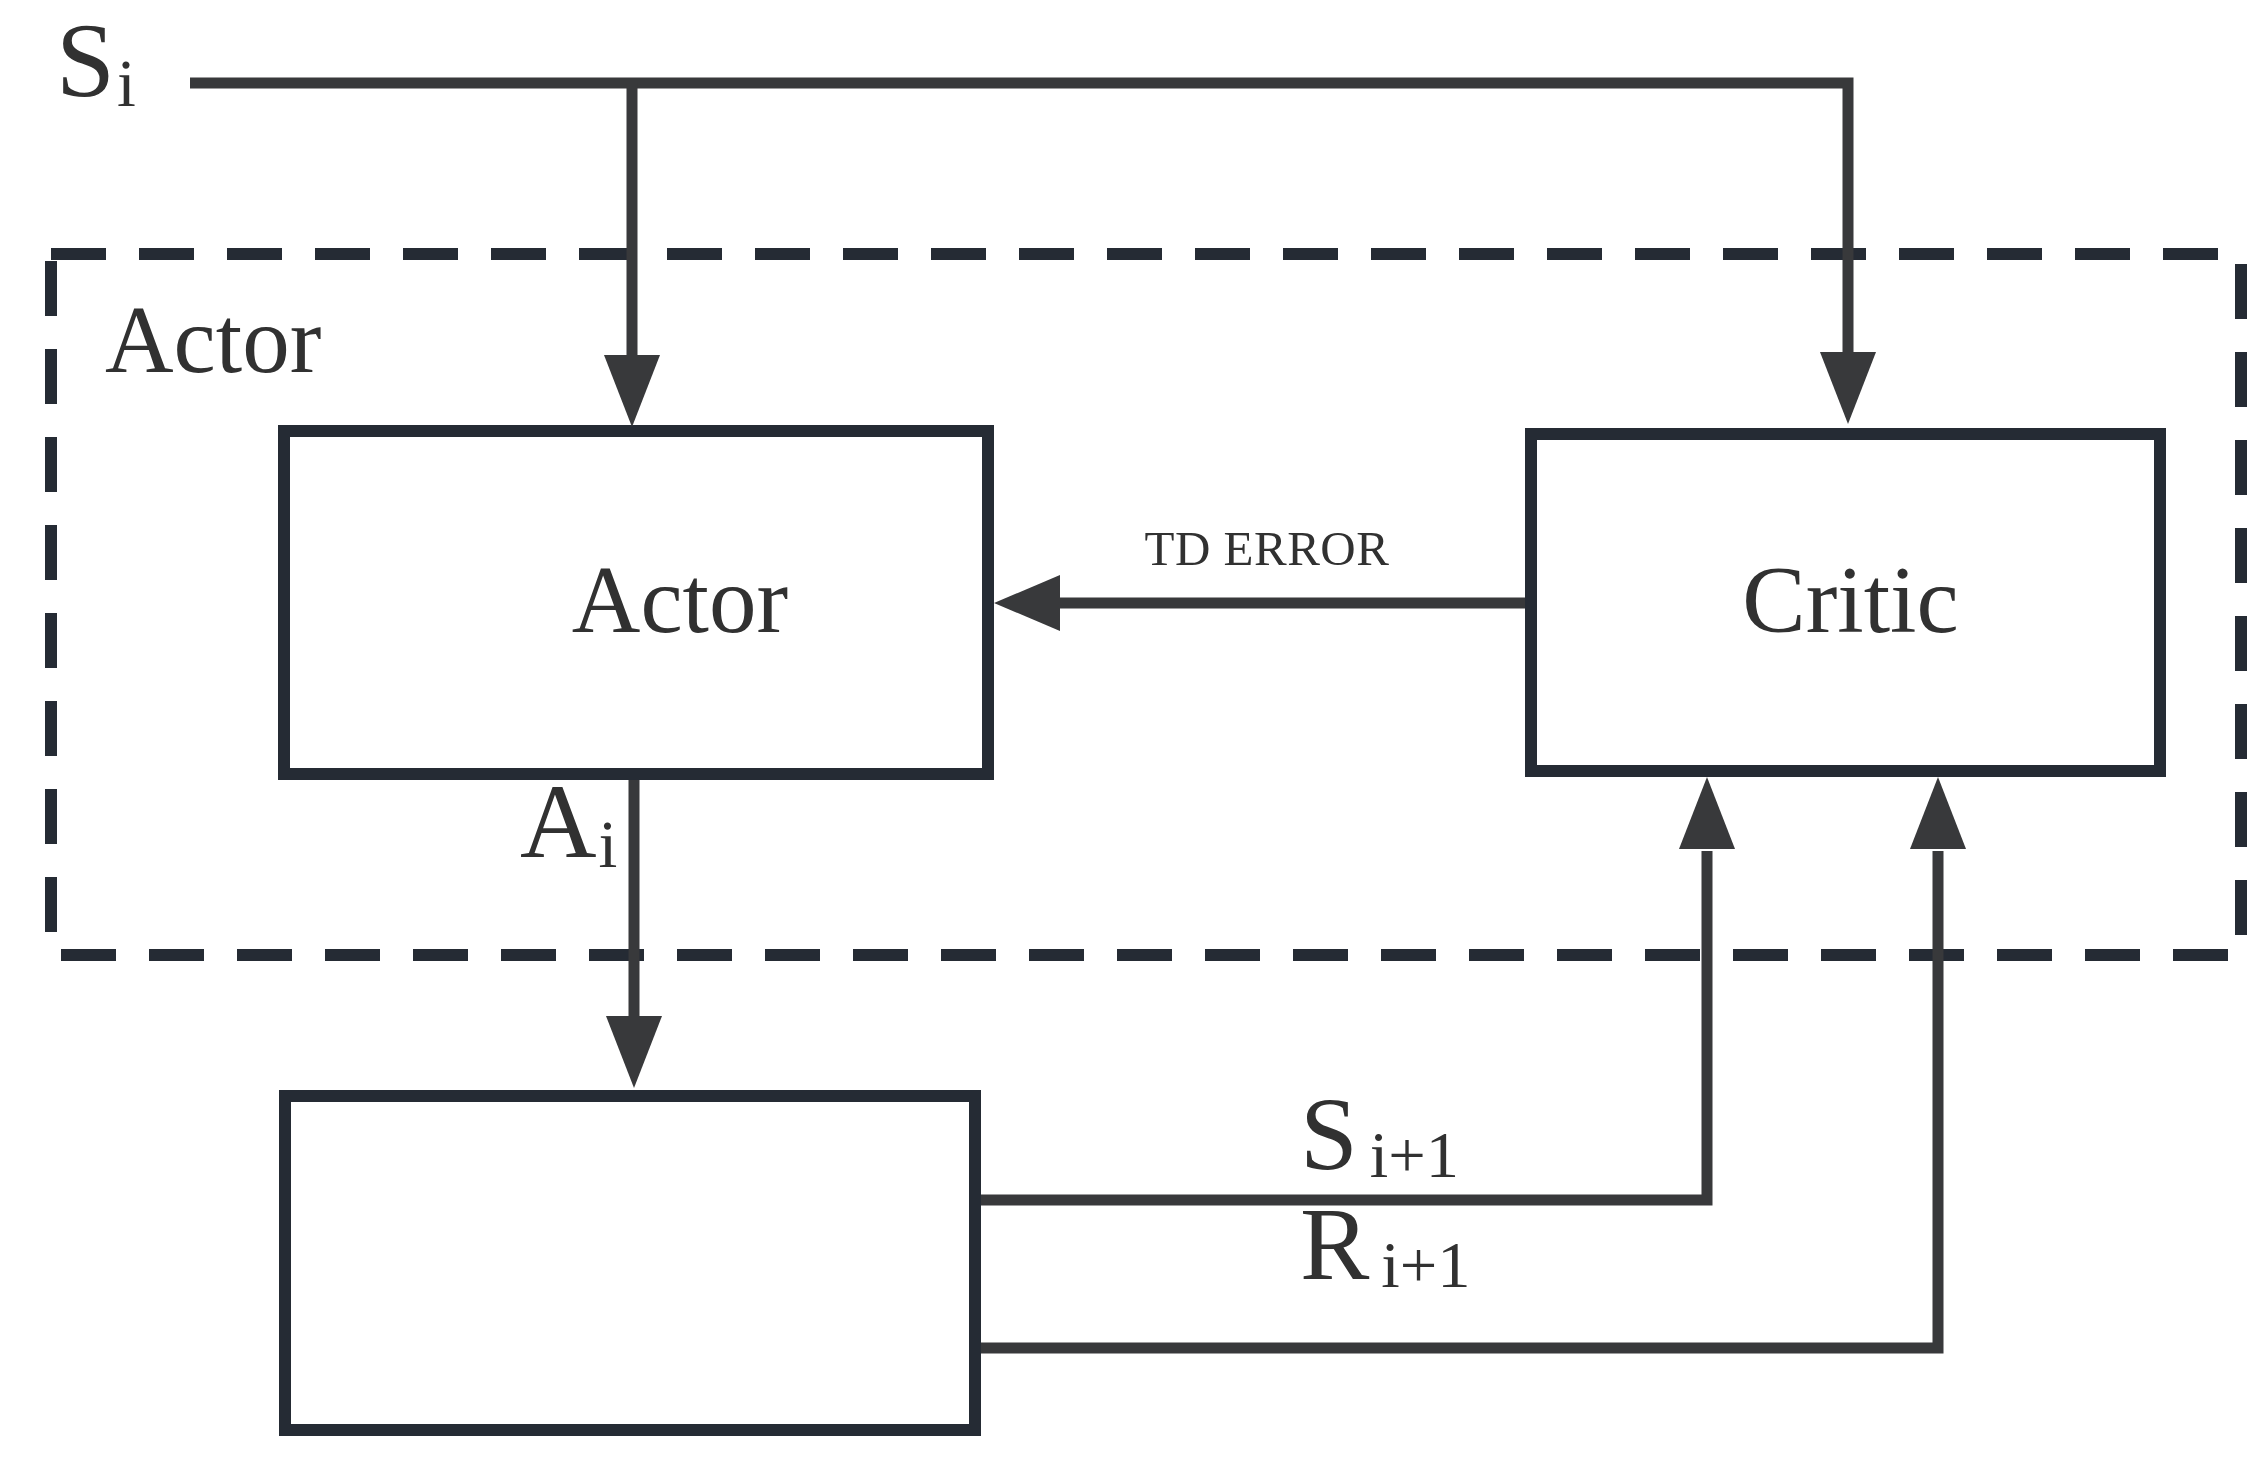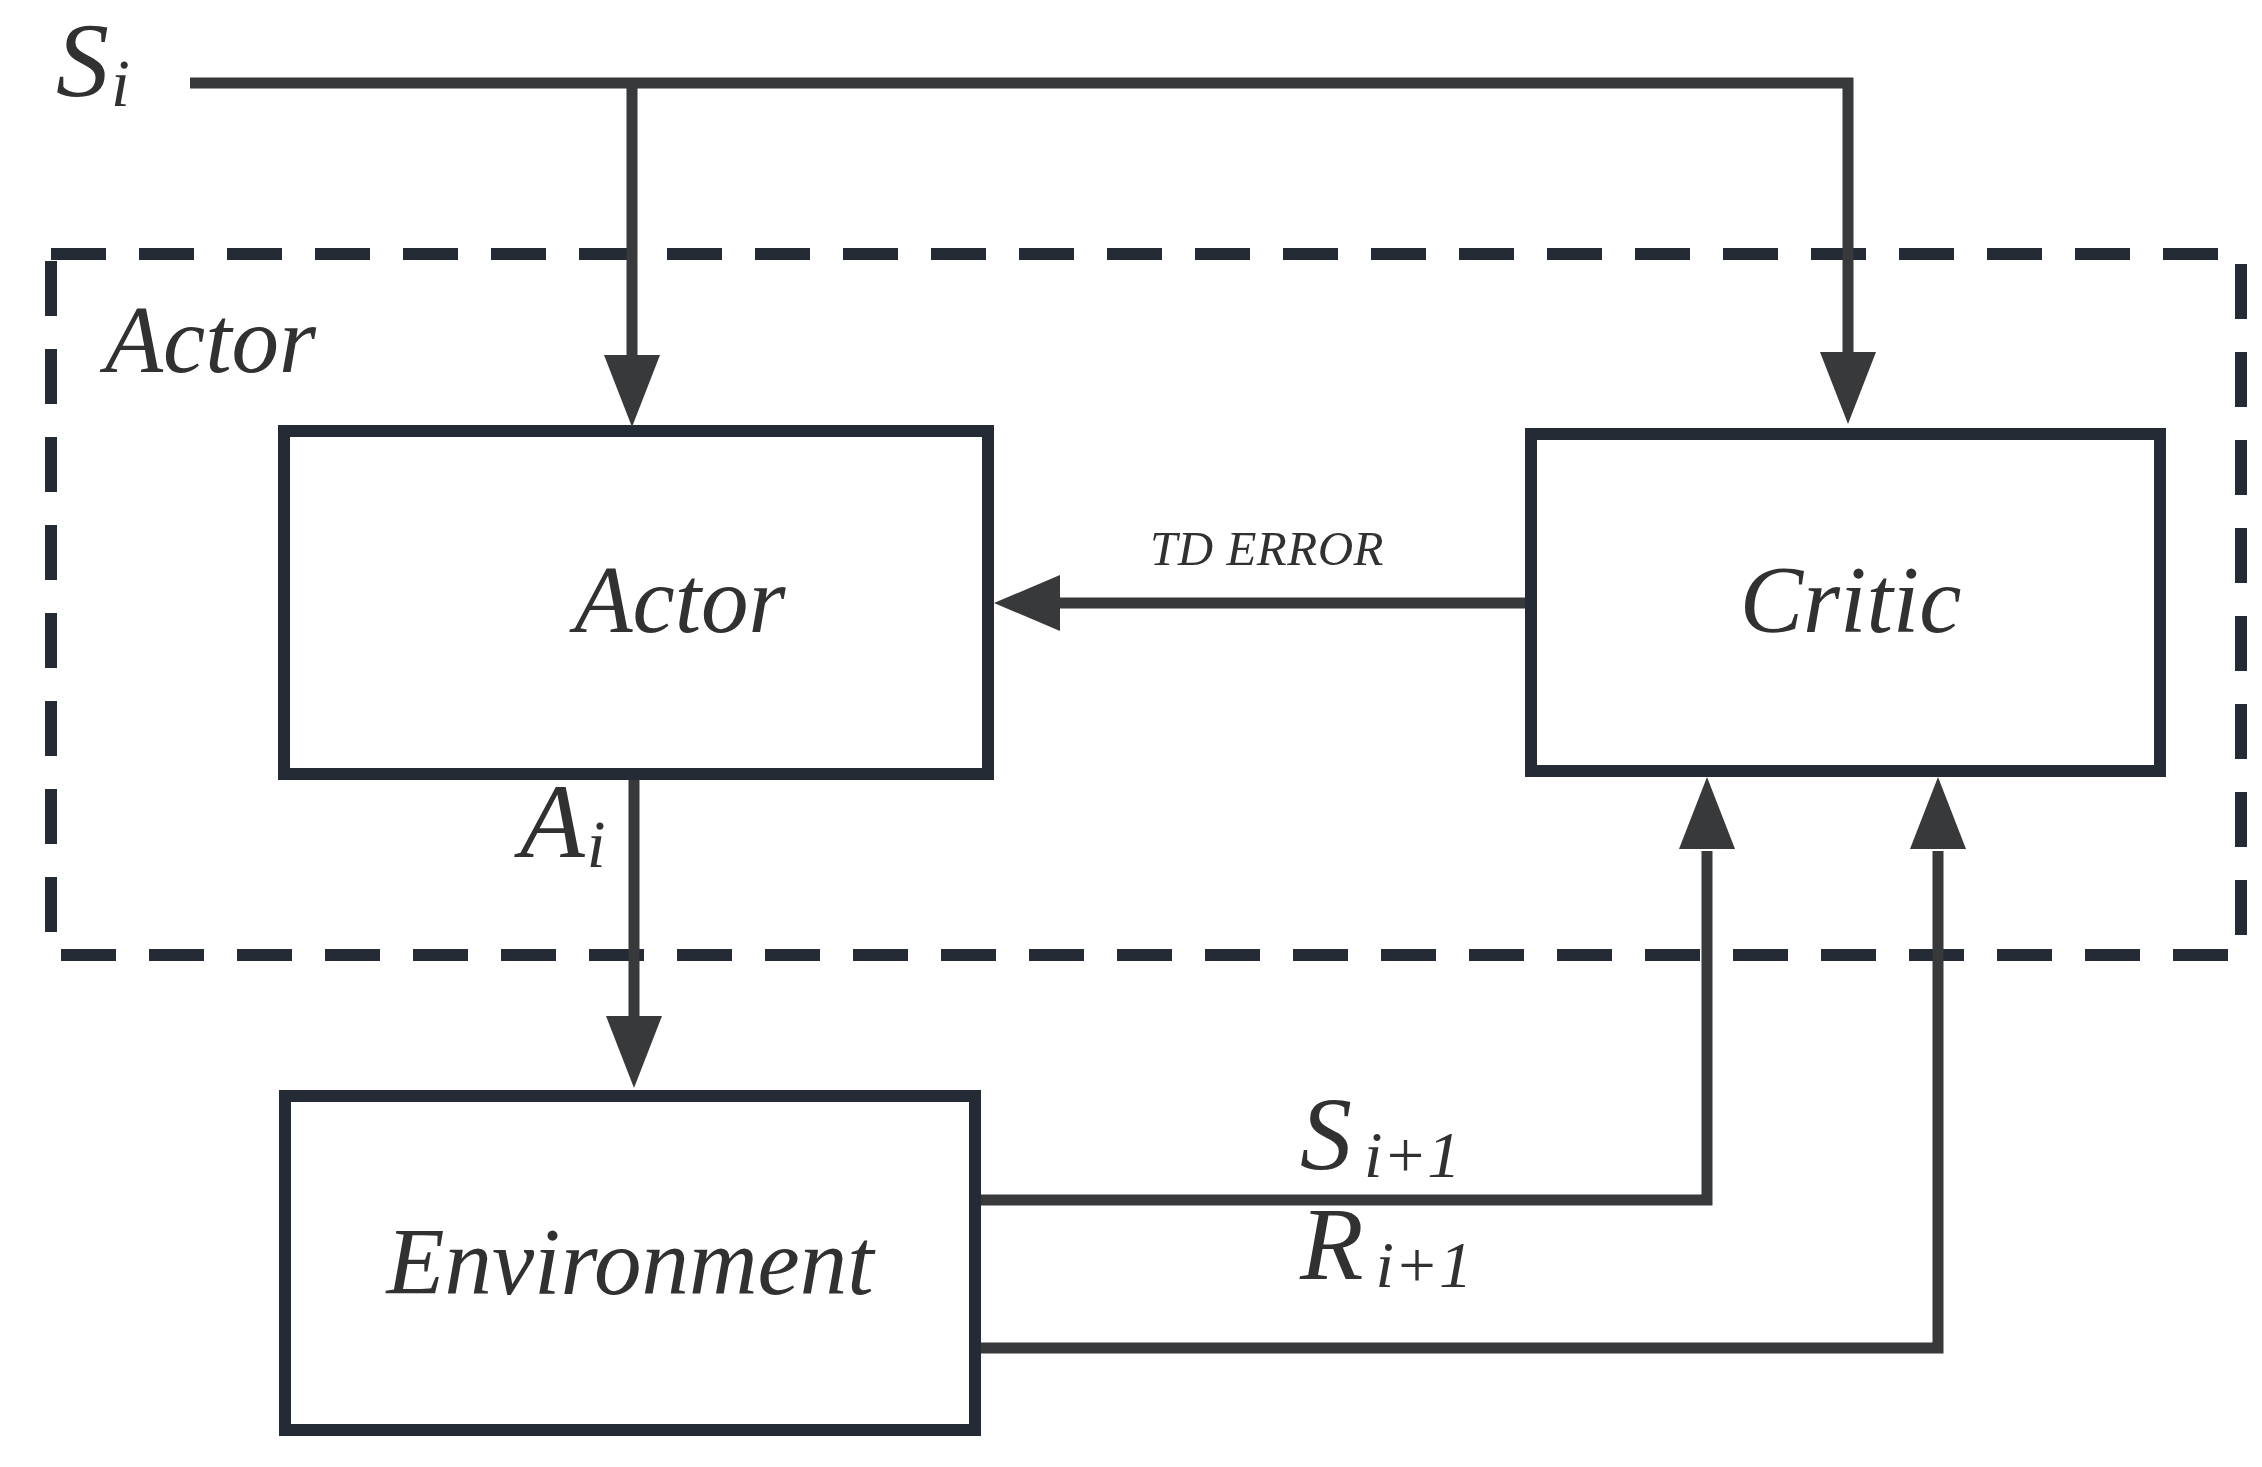--- a/index.html
+++ b/index.html
@@ -5,21 +5,21 @@
   :root{
     --bg:#ffffff;
     --border:#252b34;
     --line:#38393b;
     --text:#313131;
   }
   *{margin:0;padding:0;box-sizing:border-box;}
   html,body{background:var(--bg);}
   body{width:2262px;height:1467px;overflow:hidden;
        font-family:"Liberation Serif","DejaVu Serif",serif;color:var(--text);}
-  #canvas{position:relative;width:2262px;height:1467px;background:var(--bg);font-style:italic;}
+  #canvas{position:relative;width:2262px;height:1467px;background:var(--bg);}
   #wires{position:absolute;left:0;top:0;}
   .ln{fill:none;stroke:var(--line);stroke-width:11;}
   .boxr{fill:var(--bg);stroke:var(--border);stroke-width:12;}
   .dashr{fill:none;stroke:var(--border);stroke-width:12;stroke-dasharray:55 33;}
   .ah{fill:var(--line);stroke:none;}
   .lbl{position:absolute;line-height:1;white-space:nowrap;color:var(--text);}
   .boxlbl{position:absolute;text-align:center;line-height:1;font-size:95px;color:var(--text);}
   .sig{font-size:106px;}
   .sig sub{font-size:0.64em;vertical-align:-0.15em;margin-left:0.03em;line-height:1;}
   .sig.wide sub{margin-left:0.18em;vertical-align:-0.12em;}
@@ -73,17 +73,16 @@
   <div class="lbl sig wide" style="left:1300px;top:1192px;font-size:104px;">
     <span>R</span><sub>i+1</sub>
   </div>
 
   <div class="lbl agent-lbl" style="left:105px;top:293px;">Actor</div>
 
   <div class="boxlbl" style="left:278px;top:553px;width:804px;">Actor</div>
 
   <div class="boxlbl" style="left:1525px;top:553px;width:651px;">Critic</div>
 
-  <div class="boxlbl" style="left:279px;top:1215px;width:702px;">Environment</div>
 
   <div class="lbl td-lbl" style="left:1057px;top:524px;">TD ERROR</div>
 
 </div>
 
 </body></html>

